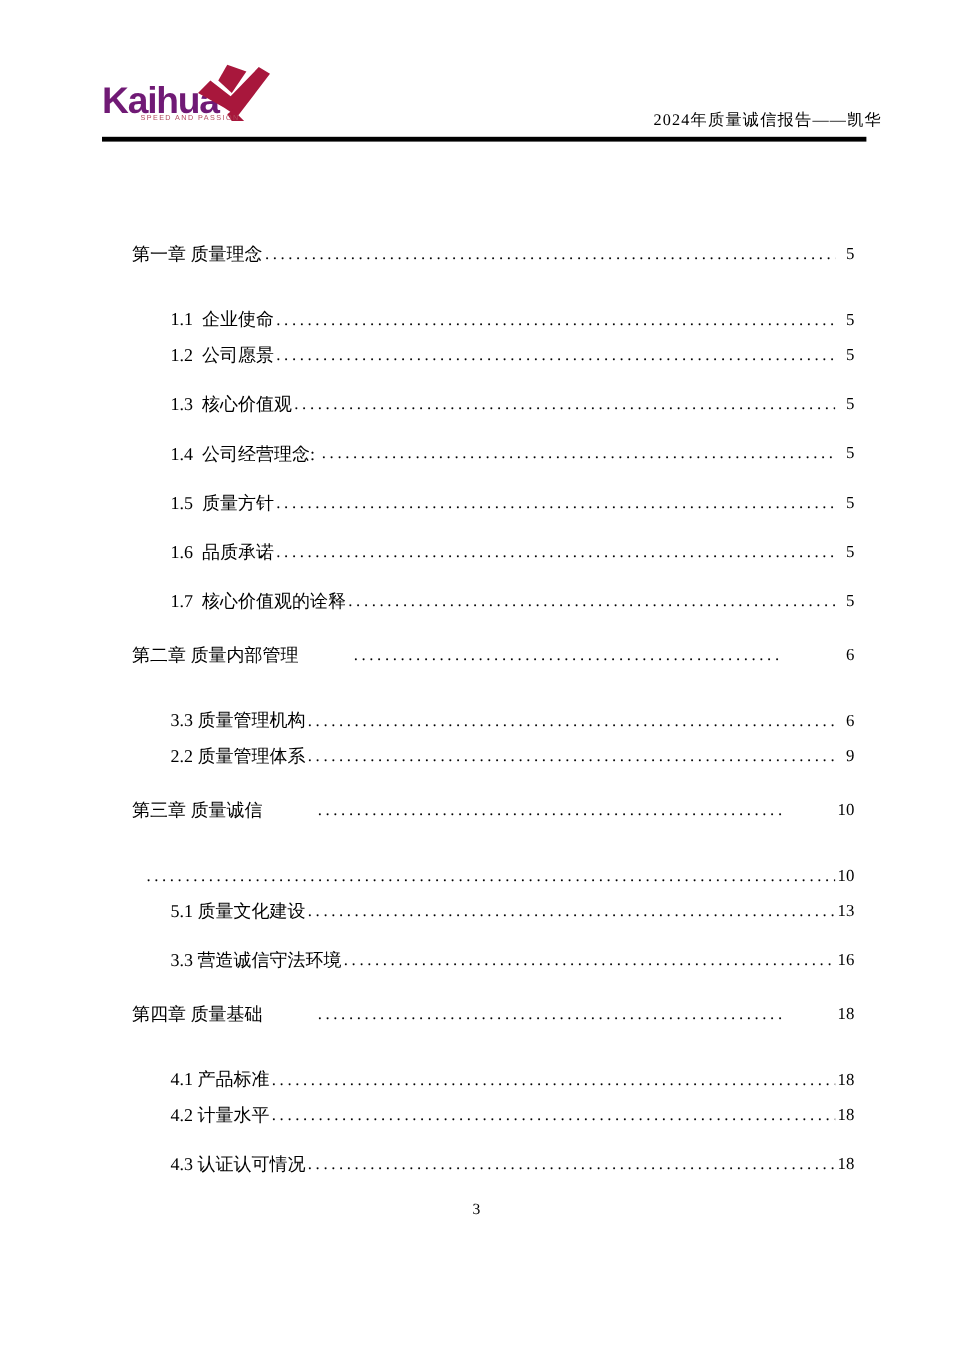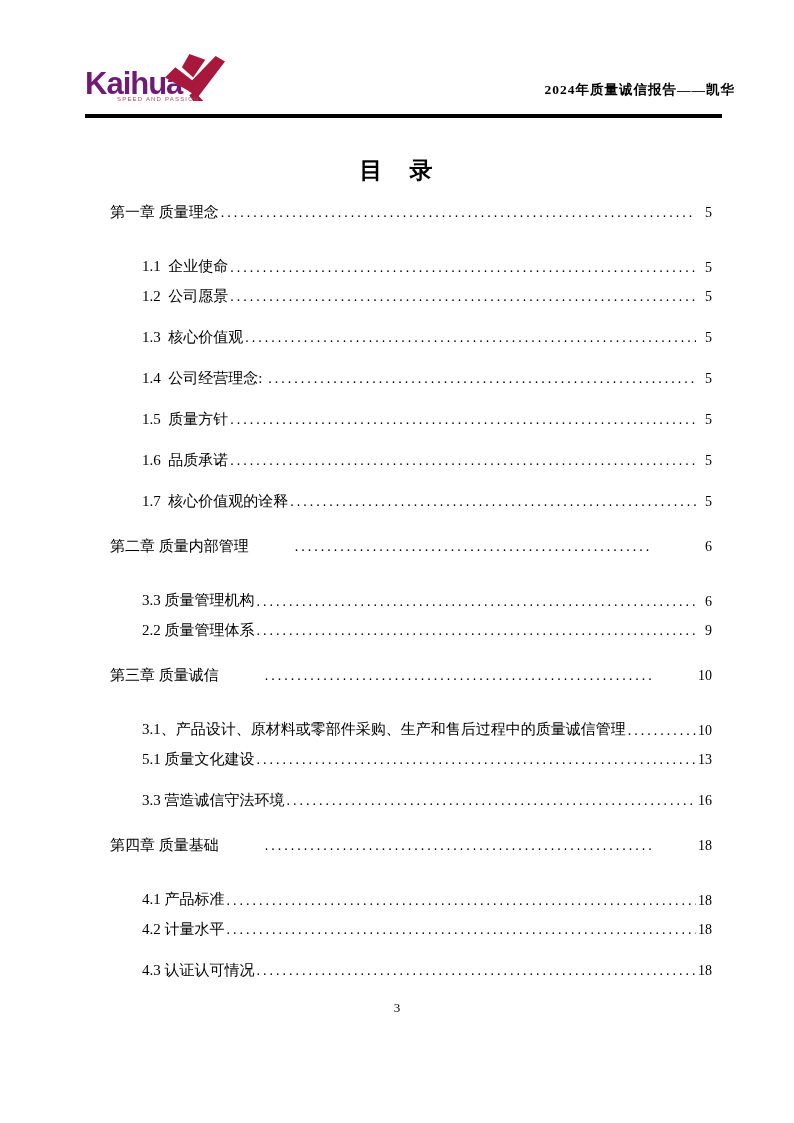--- a/index.html
+++ b/index.html
@@ -42,24 +42,24 @@
   .logo-tagline {
     font-family: "Liberation Sans", "DejaVu Sans", sans-serif;
     font-size: 6px;
     letter-spacing: 1.2px;
     margin-top: -5px;
     margin-left: 32px;
     white-space: nowrap;
   }
   .report-title {
     position: absolute;
-    top: 81px;
+    top: 91px;
     right: 59px;
     font-size: 13.5px;
-    font-weight: bold;
+    font-weight: normal;
     letter-spacing: 1px;
     white-space: nowrap;
   }
   .header-rule {
     position: absolute;
     left: 85px;
     top: 114px;
     width: 637px;
     height: 4px;
     background: #000000;
@@ -142,21 +142,20 @@
         <polygon class="bird-shape" points="31,42 41,52 30,52 26,46" fill="#a8173c"></polygon>
       </svg>
     </div>
     <div class="logo-tagline" style="color: rgb(176, 73, 92);">SPEED AND PASSION</div>
   </div>
 
   <div class="report-title">2024年质量诚信报告——凯华</div>
 
   <div class="header-rule"></div>
 
-  <h1 class="doc-title">目　录</h1>
 
   <nav class="toc" id="toc">
       <div class="toc-row level-1">
         <span class="toc-label">第一章 质量理念</span>
         <span class="toc-leader">........................................................................................................................................................................................................</span>
         <span class="toc-page">5</span>
       </div>
       <div class="toc-row level-2">
         <span class="toc-label">1.1  企业使命</span>
         <span class="toc-leader">........................................................................................................................................................................................................</span>
@@ -206,21 +205,20 @@
         <span class="toc-label">2.2 质量管理体系</span>
         <span class="toc-leader">........................................................................................................................................................................................................</span>
         <span class="toc-page">9</span>
       </div>
       <div class="toc-row level-1">
         <span class="toc-label">第三章 质量诚信</span>
         <span class="toc-leader">........................................................................................................................................................................................................</span>
         <span class="toc-page">10</span>
       </div>
       <div class="toc-row level-2">
-        <span class="toc-label">3.1、产品设计、原材料或零部件采购、生产和售后过程中的质量诚信管理</span>
         <span class="toc-leader">........................................................................................................................................................................................................</span>
         <span class="toc-page">10</span>
       </div>
       <div class="toc-row level-2">
         <span class="toc-label">5.1 质量文化建设</span>
         <span class="toc-leader">........................................................................................................................................................................................................</span>
         <span class="toc-page">13</span>
       </div>
       <div class="toc-row level-2">
         <span class="toc-label">3.3 营造诚信守法环境</span>

